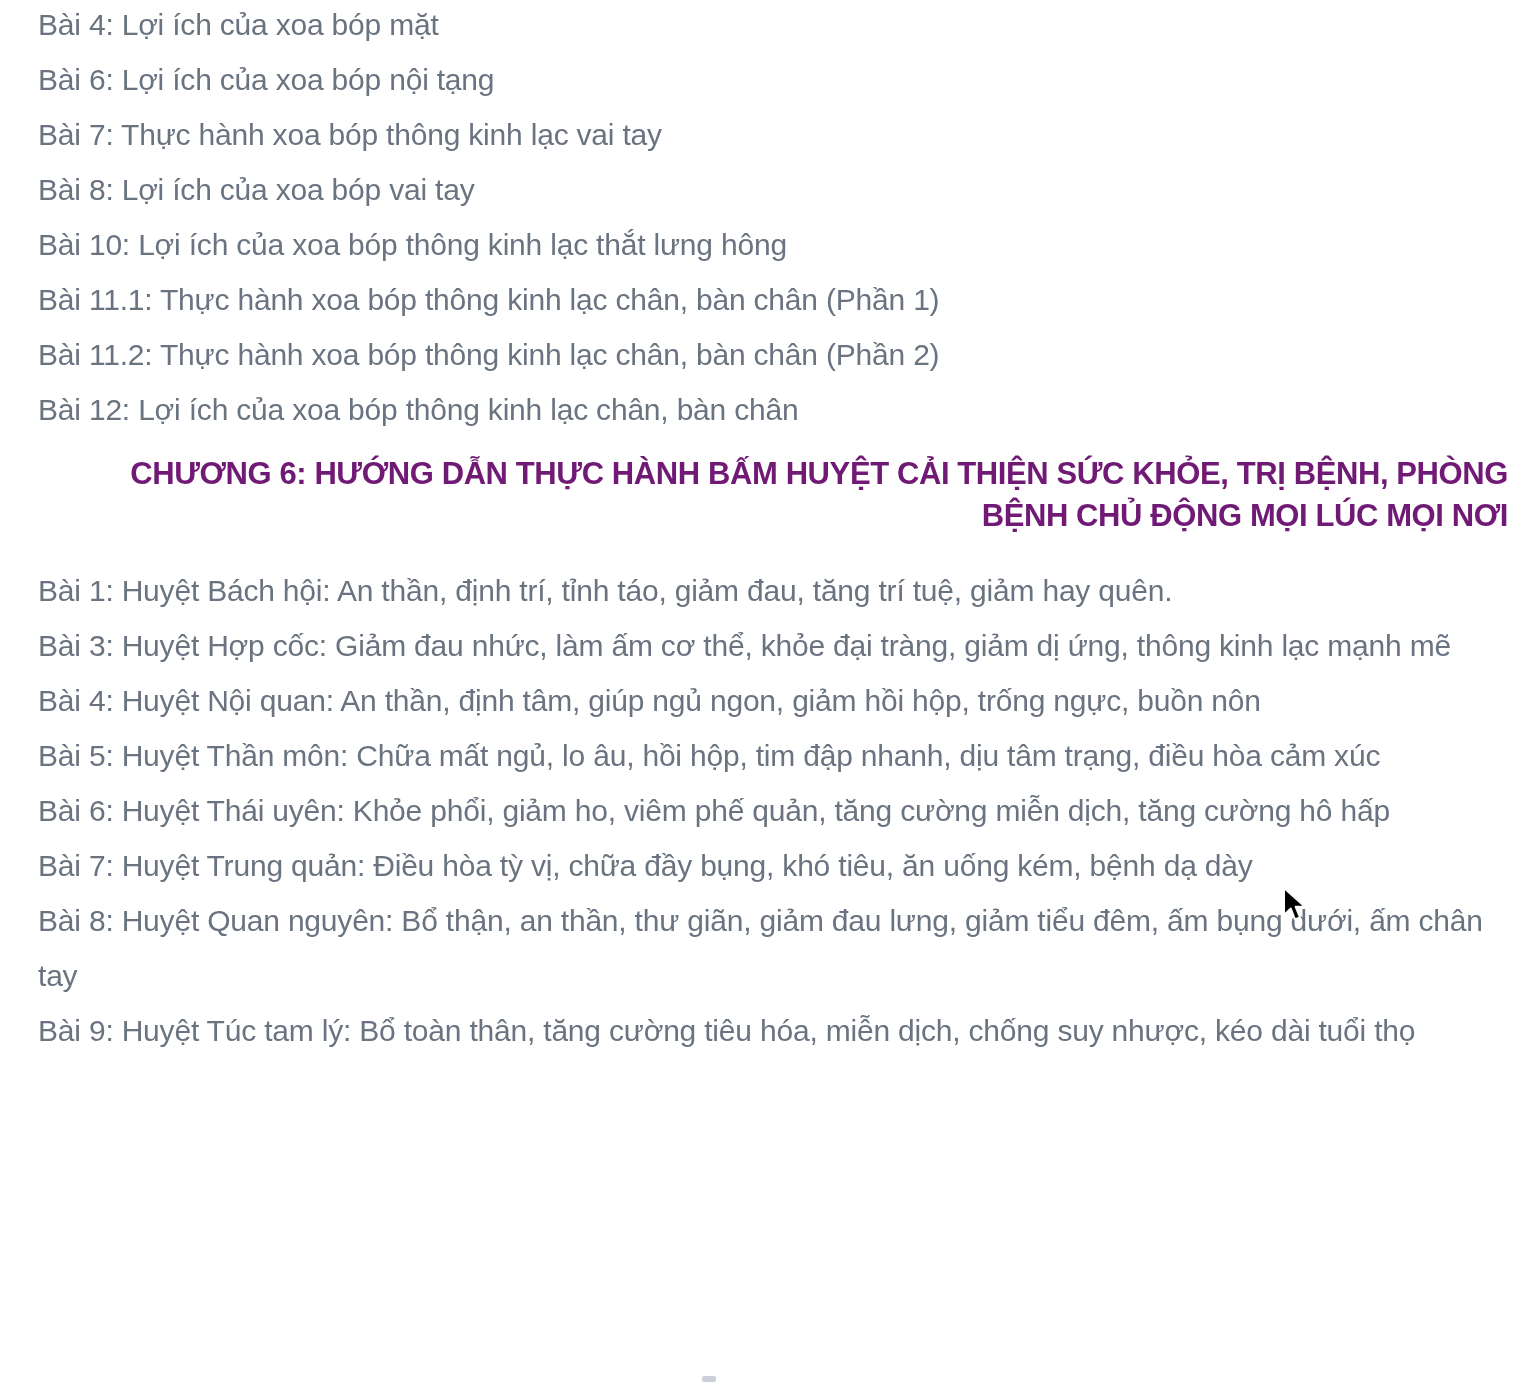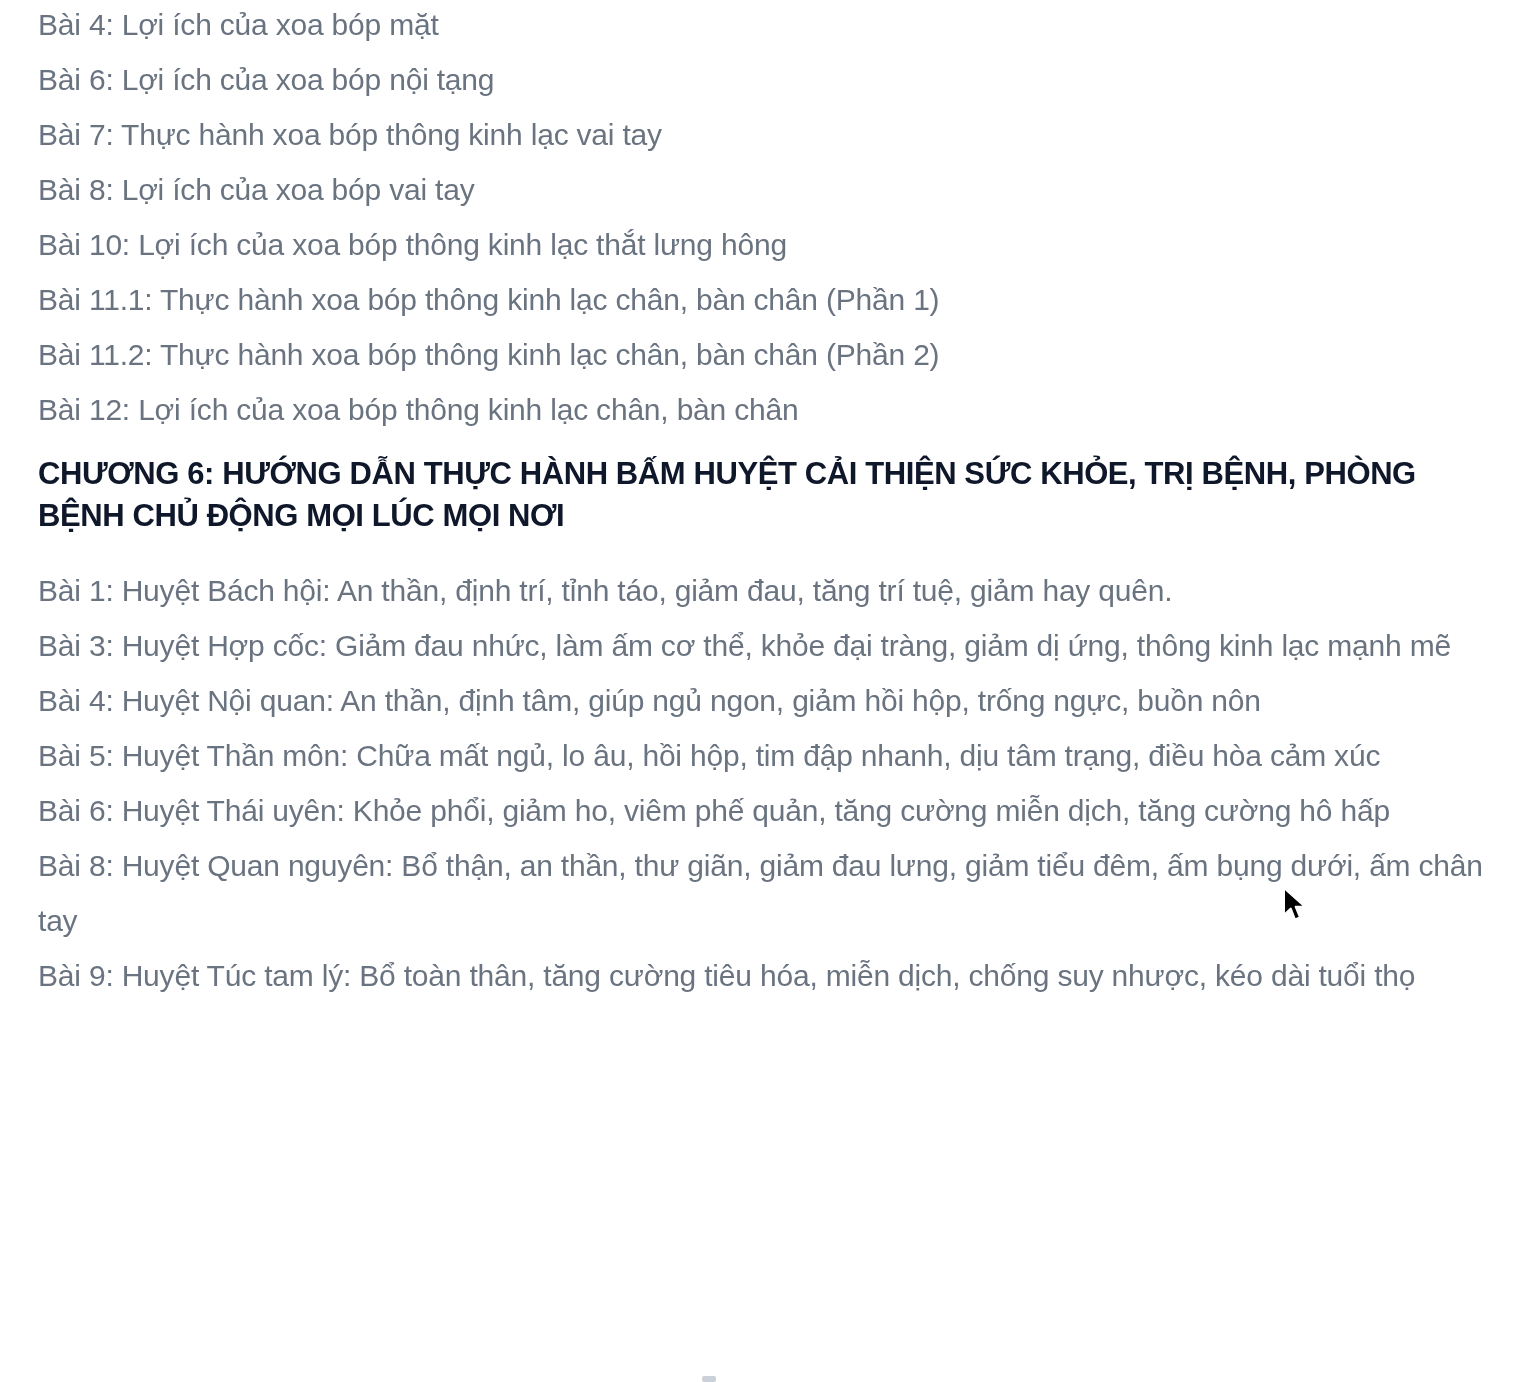--- a/index.html
+++ b/index.html
@@ -23,23 +23,24 @@
     color: #6a7380;
     letter-spacing: -0.2px;
   }
   .toc-list-top {
     margin-top: -3px;
   }
   .chapter-title {
     font-size: 31px;
     font-weight: 700;
     line-height: 42px;
-    color: #0f172a;
+    color: #701a75;
     letter-spacing: -0.4px;
     margin: 16px 0 26px 0;
+    text-align: right;
   }
   .cursor {
     position: absolute;
     left: 1281px;
     top: 886px;
     width: 26px;
     height: 40px;
     z-index: 10;
     pointer-events: none;
   }
@@ -70,20 +71,21 @@
   </div>
 
   <div class="chapter-title">CHƯƠNG 6: HƯỚNG DẪN THỰC HÀNH BẤM HUYỆT CẢI THIỆN SỨC KHỎE, TRỊ BỆNH, PHÒNG BỆNH CHỦ ĐỘNG MỌI LÚC MỌI NƠI</div>
 
   <div>
     <div class="lesson-line">Bài 1: Huyệt Bách hội: An thần, định trí, tỉnh táo, giảm đau, tăng trí tuệ, giảm hay quên.</div>
     <div class="lesson-line">Bài 3: Huyệt Hợp cốc: Giảm đau nhức, làm ấm cơ thể, khỏe đại tràng, giảm dị ứng, thông kinh lạc mạnh mẽ</div>
     <div class="lesson-line">Bài 4: Huyệt Nội quan: An thần, định tâm, giúp ngủ ngon, giảm hồi hộp, trống ngực, buồn nôn</div>
     <div class="lesson-line">Bài 5: Huyệt Thần môn: Chữa mất ngủ, lo âu, hồi hộp, tim đập nhanh, dịu tâm trạng, điều hòa cảm xúc</div>
     <div class="lesson-line">Bài 6: Huyệt Thái uyên: Khỏe phổi, giảm ho, viêm phế quản, tăng cường miễn dịch, tăng cường hô hấp</div>
+    <div class="lesson-line">Bài 7: Huyệt Trung quản: Điều hòa tỳ vị, chữa đầy bụng, khó tiêu, ăn uống kém, bệnh dạ dày</div>
     <div class="lesson-line">Bài 8: Huyệt Quan nguyên: Bổ thận, an thần, thư giãn, giảm đau lưng, giảm tiểu đêm, ấm bụng dưới, ấm chân tay</div>
     <div class="lesson-line">Bài 9: Huyệt Túc tam lý: Bổ toàn thân, tăng cường tiêu hóa, miễn dịch, chống suy nhược, kéo dài tuổi thọ</div>
   </div>
 
 </div>
 
 <div class="cursor">
   <svg width="26" height="40" viewBox="0 0 26 40" xmlns="http://www.w3.org/2000/svg">
     <path d="M3 2 L3 29 L9.8 22.6 L14 33.5 L19 31.4 L14.7 20.8 L24 20.8 Z" fill="#000000" stroke="#ffffff" stroke-width="2" stroke-linejoin="round"></path>
   </svg>

